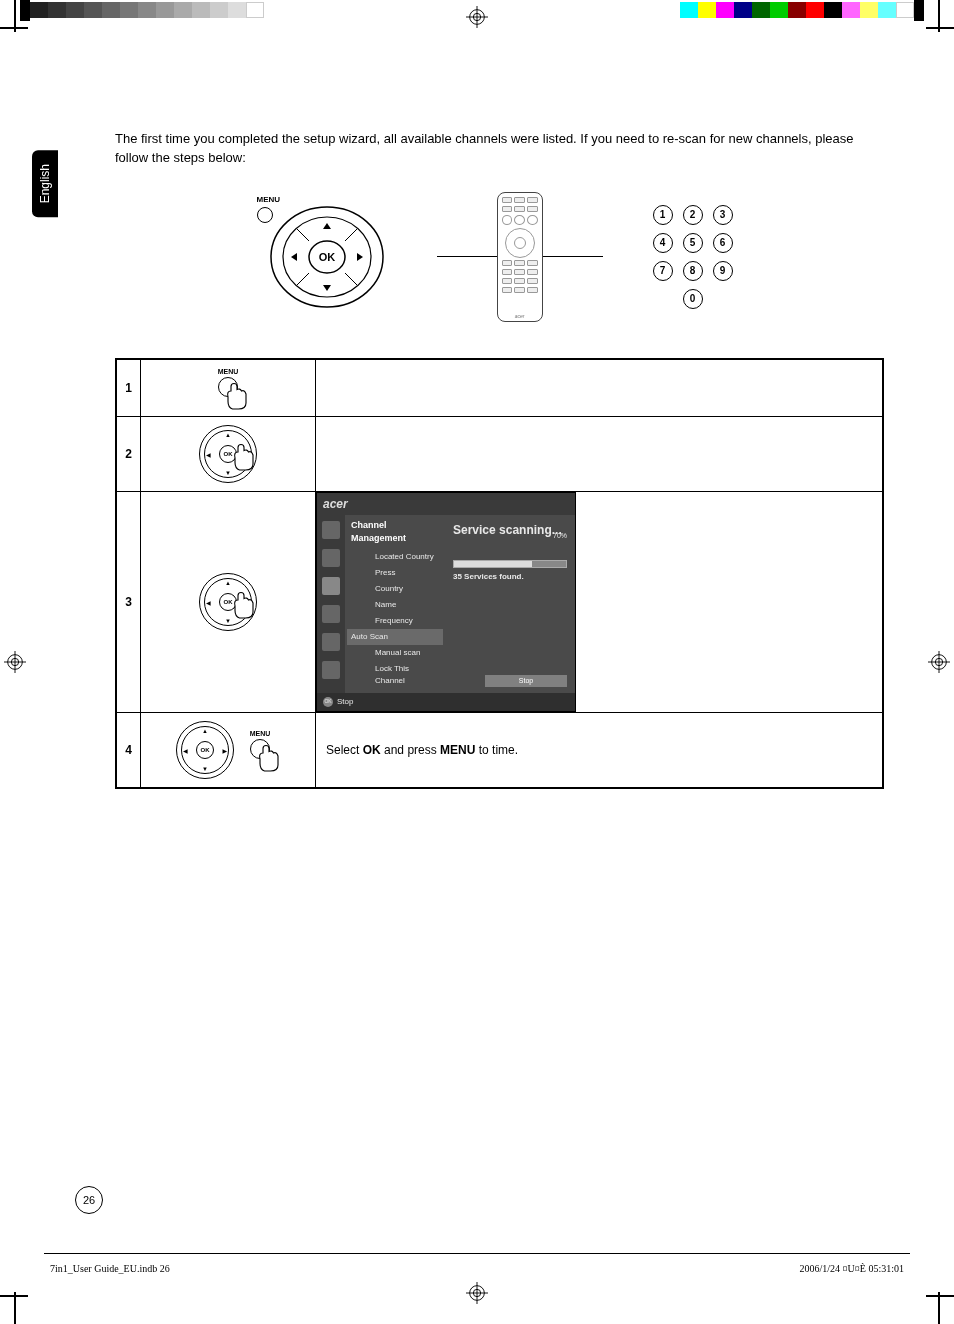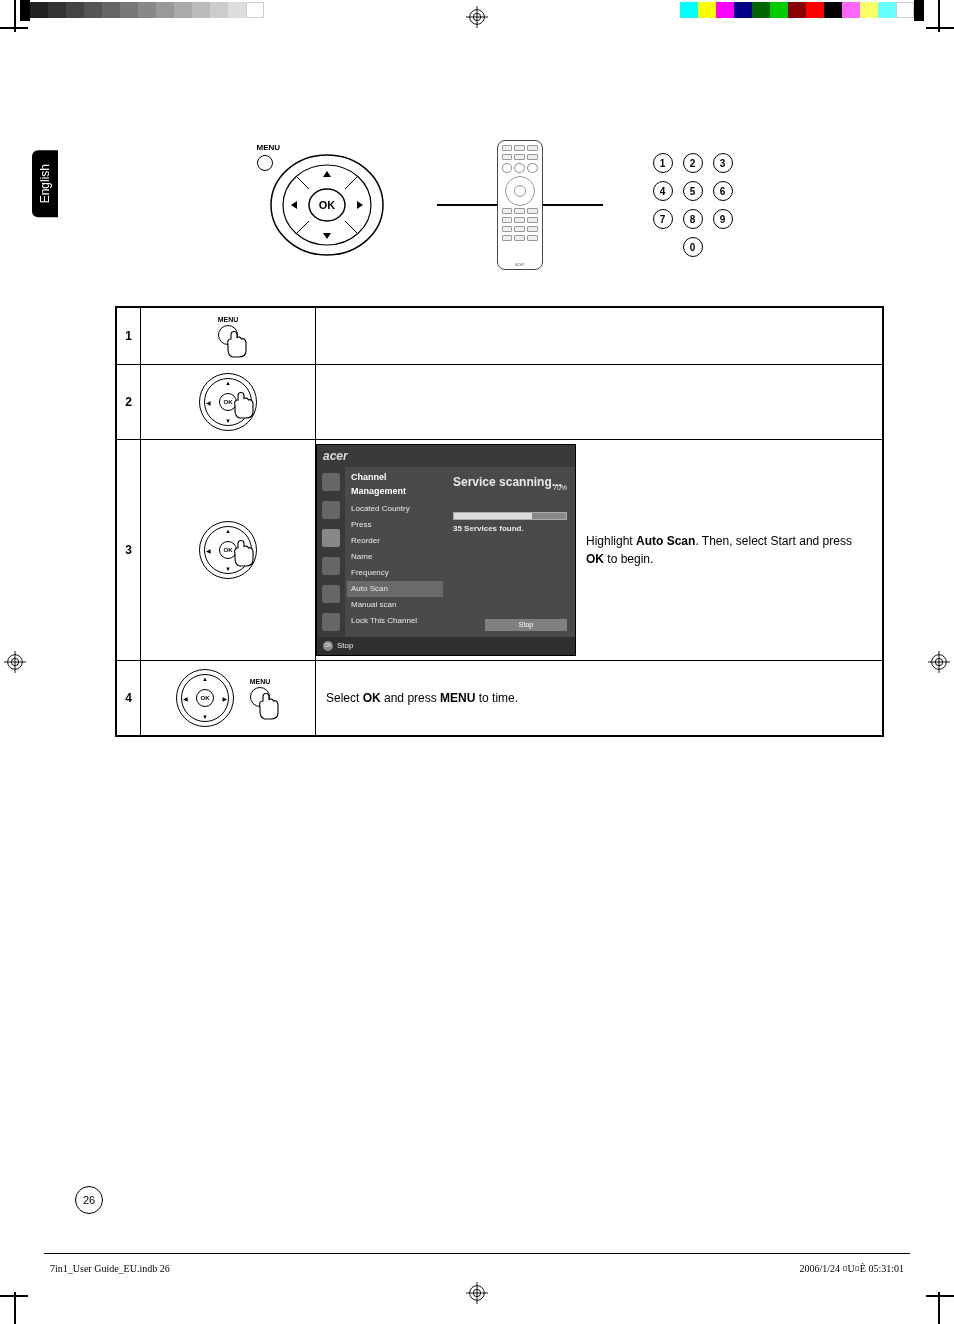--- a/index.html
+++ b/index.html
@@ -101,21 +101,21 @@
   .osd { width:260px; background:#4a4a4a; border:1px solid #000; font-size:8px; color:#e8e8e8;}
   .osd-top{background:#3a3a3a; padding:2px 6px;}
   .osd-logo{font-style:italic; font-weight:700; font-size:12px; color:#ddd;}
   .osd-body{display:flex; min-height:168px;}
   .osd-side{width:28px; background:#3a3a3a; display:flex; flex-direction:column; align-items:center; gap:10px; padding:6px 0;}
   .osd-ico{width:18px;height:18px;background:#666;border-radius:2px;}
   .osd-ico.sel{background:#888;}
   .osd-main{flex:1; display:flex;justify-content:space-between;}
   .osd-col1{width:100px; padding:4px 6px;}
   .osd-col1 .hd{font-weight:700; color:#fff; font-size:9px; margin-bottom:3px;}
-  .osd-col1 .it{padding:2px 0; font-size:8px;}
+  .osd-col1 .it{padding:2px 0; font-size:8px;margin-left:24px;}
   .osd-col1 .it.sel{background:#6a6a6a; margin:0 -4px; padding:2px 4px;}
   .osd-col2{flex:1; padding:6px 8px; position:relative;}
   .osd-col2 .svc{font-size:12px; font-weight:700; margin-bottom:21px;}
   .osd-col2 .bar{height:8px; background:#888; border:1px solid #aaa; position:relative; margin-bottom:3px;}
   .osd-col2 .bar .fill{position:absolute;left:0;top:0;bottom:0;width:70%;background:#ddd;}
   .osd-col2 .pct{font-size:7px; position:absolute; right:8px; top:16px;}
   .osd-col2 .found{font-size:8px; font-weight:700;}
   .osd-col2 .stopbtn{position:absolute; bottom:6px; right:8px; left:40px; height:12px; background:#808080; color:#fff; font-size:7px; text-align:center; line-height:12px;}
   .osd-foot{background:#2f2f2f; padding:3px 6px; display:flex; align-items:center; gap:4px;}
   .osd-foot .ok{width:10px;height:10px;background:#888;border-radius:50%;display:inline-flex;align-items:center;justify-content:center;font-size:5px;}
@@ -192,20 +192,21 @@
 <div class="reg-mark reg-right"><svg viewBox="0 0 24 24">
       <circle cx="12" cy="12" r="8" fill="none" stroke="#000"></circle>
       <circle cx="12" cy="12" r="4" fill="none" stroke="#000"></circle>
       <line x1="12" y1="0" x2="12" y2="24" stroke="#000"></line>
       <line x1="0" y1="12" x2="24" y2="12" stroke="#000"></line>
     </svg></div>
 
 <div class="lang-tab">English</div>
 
 <div class="content">
+  <p class="intro">The first time you completed the setup wizard, all available channels were listed. If you need to re-scan for new channels, please follow the steps below:</p>
 
   <div class="diagram-row">
 
     <div class="dpad-wrap">
       <span class="dpad-label">MENU</span>
       <span class="dpad-btn-small"></span>
       <svg viewBox="0 0 120 120" style="position:absolute;inset:0;">
         <ellipse cx="60" cy="60" rx="56" ry="50" fill="#fff" stroke="#000" stroke-width="1.5"></ellipse>
         <ellipse cx="60" cy="60" rx="44" ry="40" fill="#fff" stroke="#000" stroke-width="1.2"></ellipse>
         <ellipse cx="60" cy="60" rx="18" ry="16" fill="#fff" stroke="#000" stroke-width="1.5"></ellipse>
@@ -349,21 +350,21 @@
                 <div class="osd-ico sel"></div>
                 <div class="osd-ico"></div>
                 <div class="osd-ico"></div>
                 <div class="osd-ico"></div>
               </div>
               <div class="osd-main">
                 <div class="osd-col1">
                   <div class="hd">Channel Management</div>
                   <div class="it">Located Country</div>
                   <div class="it">Press</div>
-                  <div class="it">Reorder</div>
+                  <div class="it">Country</div>
                   <div class="it">Name</div>
                   <div class="it">Frequency</div>
                   <div class="it sel">Auto Scan</div>
                   <div class="it">Manual scan</div>
                   <div class="it">Lock This Channel</div>
                 </div>
                 <div class="osd-col2">
                   <div class="svc">Service scanning...</div>
                   <div class="bar">
                       <div class="fill"></div>
@@ -372,25 +373,20 @@
                   <div class="found">35 Services found.</div>
                   <div class="stopbtn">Stop</div>
                 </div>
               </div>
             </div>
             <div class="osd-foot">
               <span class="ok">OK</span>
               <span>Stop</span>
             </div>
           </div>
-          <div class="osd-text">
-            <span>
-              <span>Highlight </span><b>Auto Scan</b><span>. Then, select Start and press </span><b>OK</b><span> to begin.</span>
-            </span>
-          </div>
         </div>
       </div>
     </div>
 
     <div class="step-row">
       <div class="step-num">4</div>
       <div class="step-img">
         <div style="position:relative; margin-right:6px;">
           <div class="mini-dpad">
             <div class="outer"></div>

